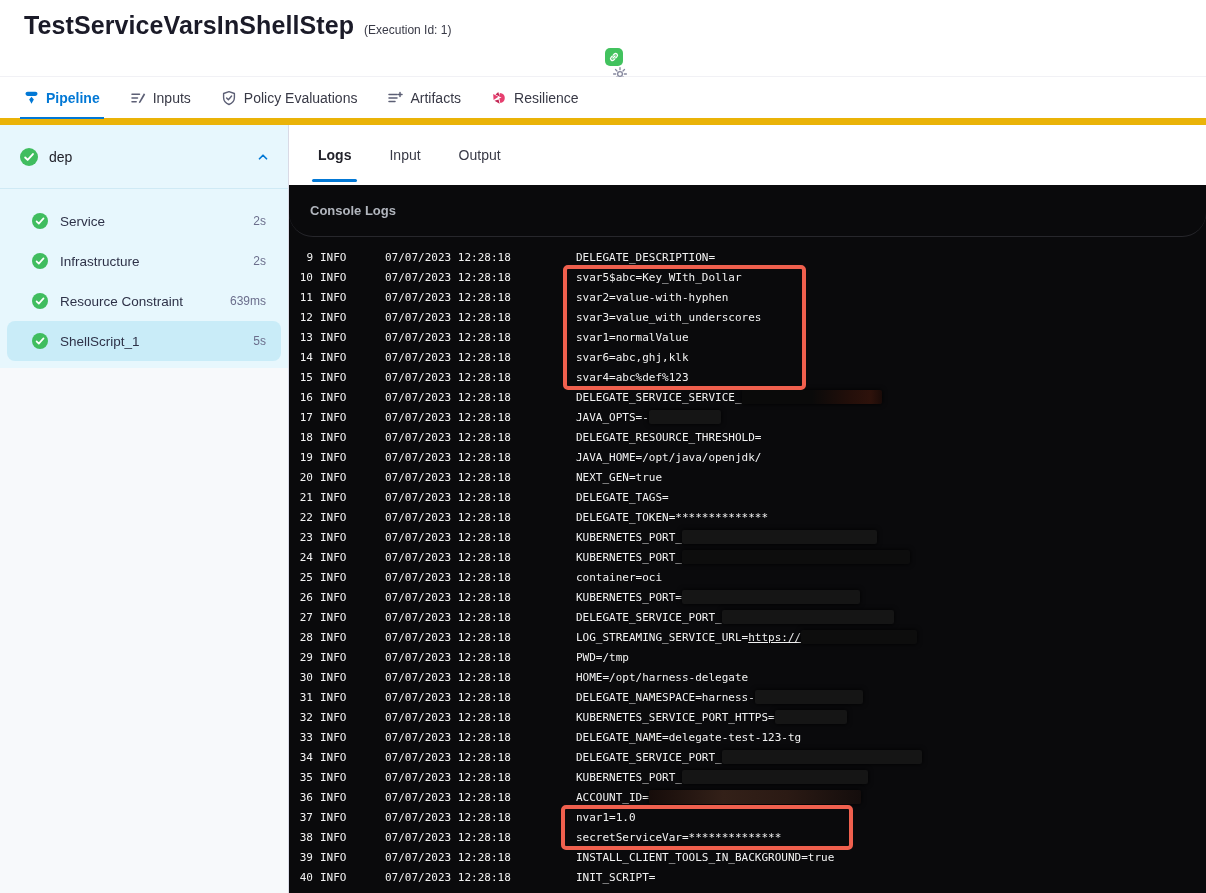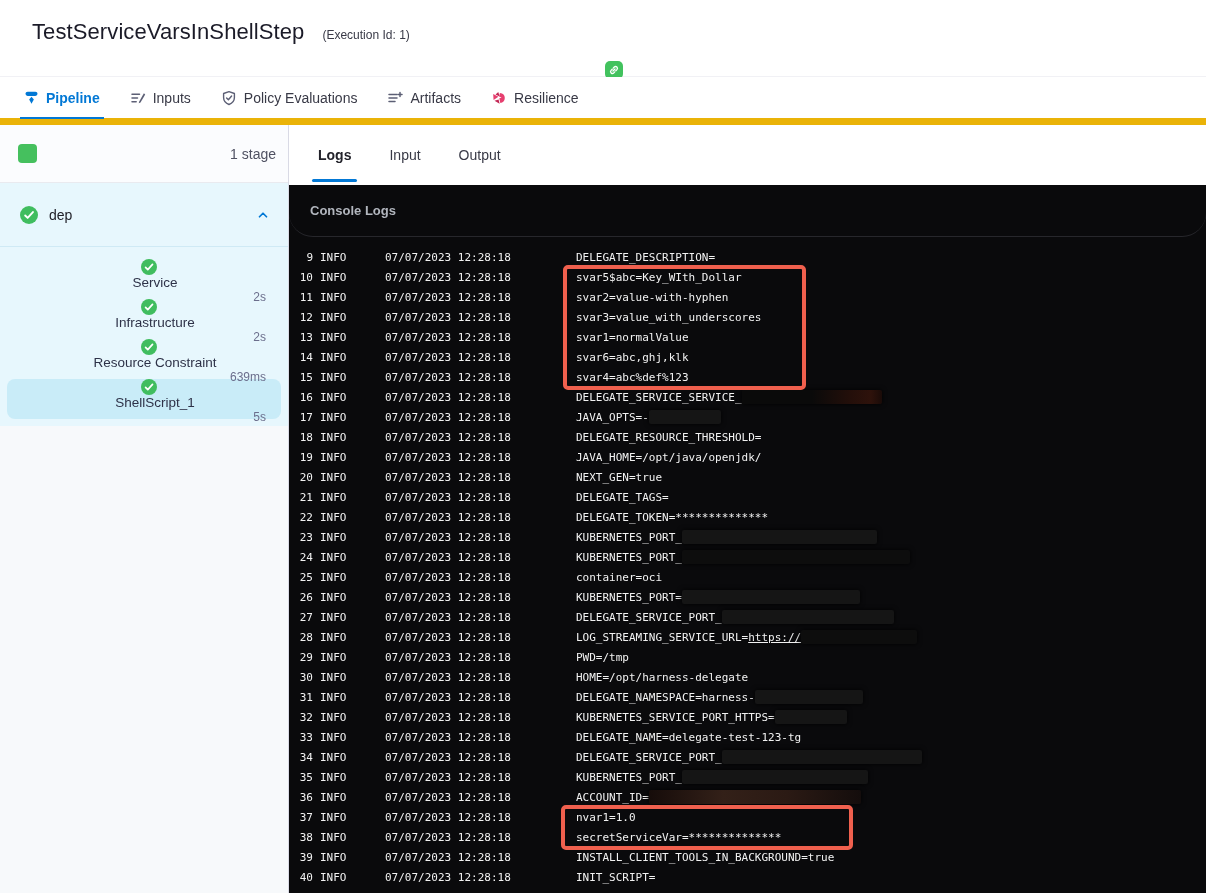--- a/index.html
+++ b/index.html
@@ -6,21 +6,21 @@
   body{
     width:1206px;height:893px;position:relative;overflow:hidden;
     background:#ffffff;font-family:"Liberation Sans",sans-serif;
     -webkit-font-smoothing:antialiased;
   }
   .icn{display:inline-flex;align-items:center;justify-content:center;flex:none;}
 
   
   .header{position:absolute;top:0;left:0;width:1206px;height:77px;background:#fff;border-bottom:1px solid #f1f1f5;box-sizing:border-box;}
   .title-row{display:flex;align-items:baseline;gap:10px;padding:11px 0 0 24px;}
-  .page-title{margin:8px;font-size:22px;font-weight:400;color:#1b1b28;letter-spacing:.1px;}
+  .page-title{margin:0;font-size:25px;font-weight:700;color:#1b1b28;letter-spacing:.1px;}
   .exec-id{font-size:12px;color:#383946;}
   .meta-row{display:flex;align-items:center;margin-top:8px;padding-left:21px;font-size:13px;color:#383946;flex-direction:column;}
   .app-badge{width:18px;height:18px;border-radius:5px;background:#42c25e;display:inline-flex;align-items:center;justify-content:center;}
   .meta-gear{margin-left:12px;color:#85879d;}
   .meta-name{margin-left:9px;}
   .meta-env{margin-left:13px;color:#4f5268;}
   .meta-envname{margin-left:6px;}
 
   
   .tabbar{position:absolute;top:77px;left:0;width:1206px;height:48px;background:#fff;border-bottom:7px solid #eab308;box-sizing:border-box;display:flex;align-items:stretch;gap:22px;padding-left:20px;}
@@ -34,21 +34,21 @@
   .sidebar{position:absolute;top:125px;left:0;width:289px;height:768px;background:#f7f9fb;border-right:1px solid #d9dae5;box-sizing:border-box;}
   .stage-row{height:58px;background:#fbfcfe;border-bottom:1px solid #e9eaef;display:flex;align-items:center;padding:0 12px 0 18px;box-sizing:border-box;}
   .stage-square{width:19px;height:19px;border-radius:4px;background:#45c05e;cursor:pointer;}
   .stage-count{margin-left:auto;font-size:14px;color:#4f5162;}
   .group{background:#e7f7fd;}
   .group-header{height:63px;display:flex;align-items:center;padding:0 18px 0 20px;cursor:pointer;}
   .group-label{margin-left:11px;font-size:14px;color:#22222a;}
   .group-chevron{margin-left:auto;cursor:pointer;}
   .group-divider{height:1px;background:#cfeaf5;}
   .steps{padding:12px 0 7px;}
-  .step{height:40px;margin:0 7px;border-radius:8px;display:flex;align-items:center;padding:0 15px 0 25px;box-sizing:border-box;cursor:pointer;flex-direction:column;}
+  .step{height:40px;margin:0 7px;border-radius:8px;display:flex;align-items:center;padding:0 15px 0 25px;box-sizing:border-box;cursor:pointer;}
   .step.selected{background:#c9ecf8;}
   .step-label{margin-left:12px;font-size:13.5px;color:#2e3248;}
   .step-time{margin-left:auto;font-size:12px;color:#6b6e8c;}
 
   
   .rightpanel{position:absolute;top:125px;left:289px;width:917px;height:768px;}
   .log-tabs{height:60px;background:#fff;display:flex;align-items:stretch;gap:26px;padding-left:23px;box-sizing:border-box;}
   .log-tab{display:flex;align-items:center;font-size:14px;color:#383946;position:relative;padding:0 6px;cursor:pointer;}
   .log-tab.active{font-weight:700;color:#22222a;}
   .log-tab.active::after{content:"";position:absolute;left:0;right:0;bottom:3px;height:3px;border-radius:2px;background:#0278d5;}
@@ -146,24 +146,20 @@
           <path fill="#c22553" d="M7.3 2.1l1.3 4.5-4.1-2.2z"></path>
           <path fill="#e63f6f" d="M8.9 3.1c3.2.2 4.9 2.1 4.9 4.8 0 2.8-1.9 4.6-4.5 5l-1-4.6 2.3-.6-2.5-1.3z"></path>
           <path fill="#c22553" d="M3.5 10.7l4.1-1.2 1 4.3z"></path>
         </svg>
       </span>
       <span>Resilience</span>
     </div>
   </nav>
 
 <aside class="sidebar">
-  <div class="stage-row">
-    <span class="stage-square"></span>
-    <span class="stage-count">1 stage</span>
-  </div>
   <div class="group">
     <div class="group-header">
       <span class="icn">
           <svg viewBox="0 0 16 16" width="18" height="18">
             <circle cx="8" cy="8" r="8" fill="#40bd5f"></circle>
             <path d="M4.6 8.4l2.2 2.2 4.7-5.2" fill="none" stroke="#fff" stroke-width="1.7" stroke-linecap="round" stroke-linejoin="round"></path>
           </svg>
         </span>
       <span class="group-label">dep</span>
       <span class="icn group-chevron">

